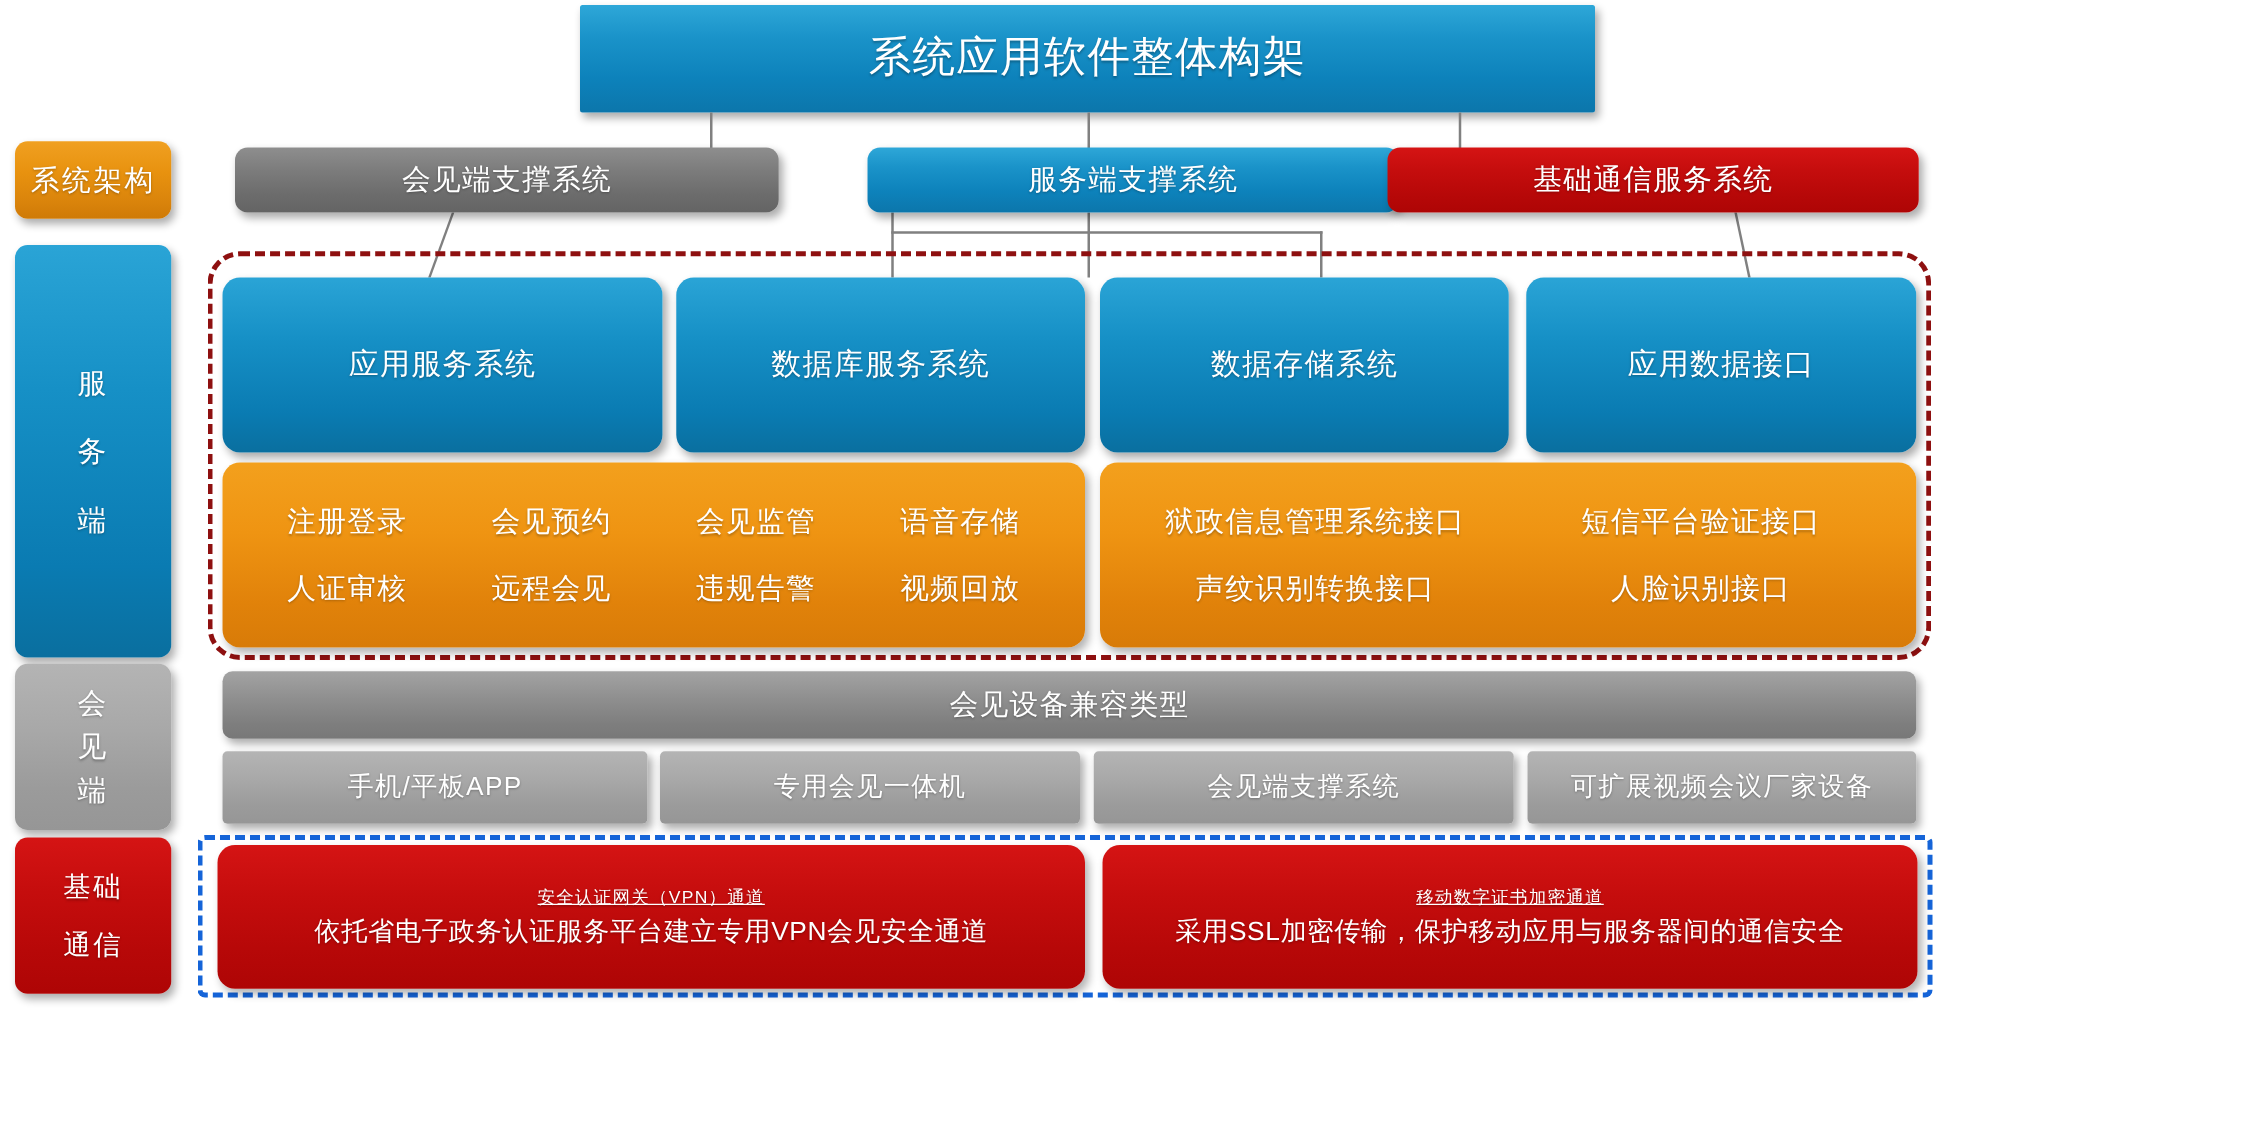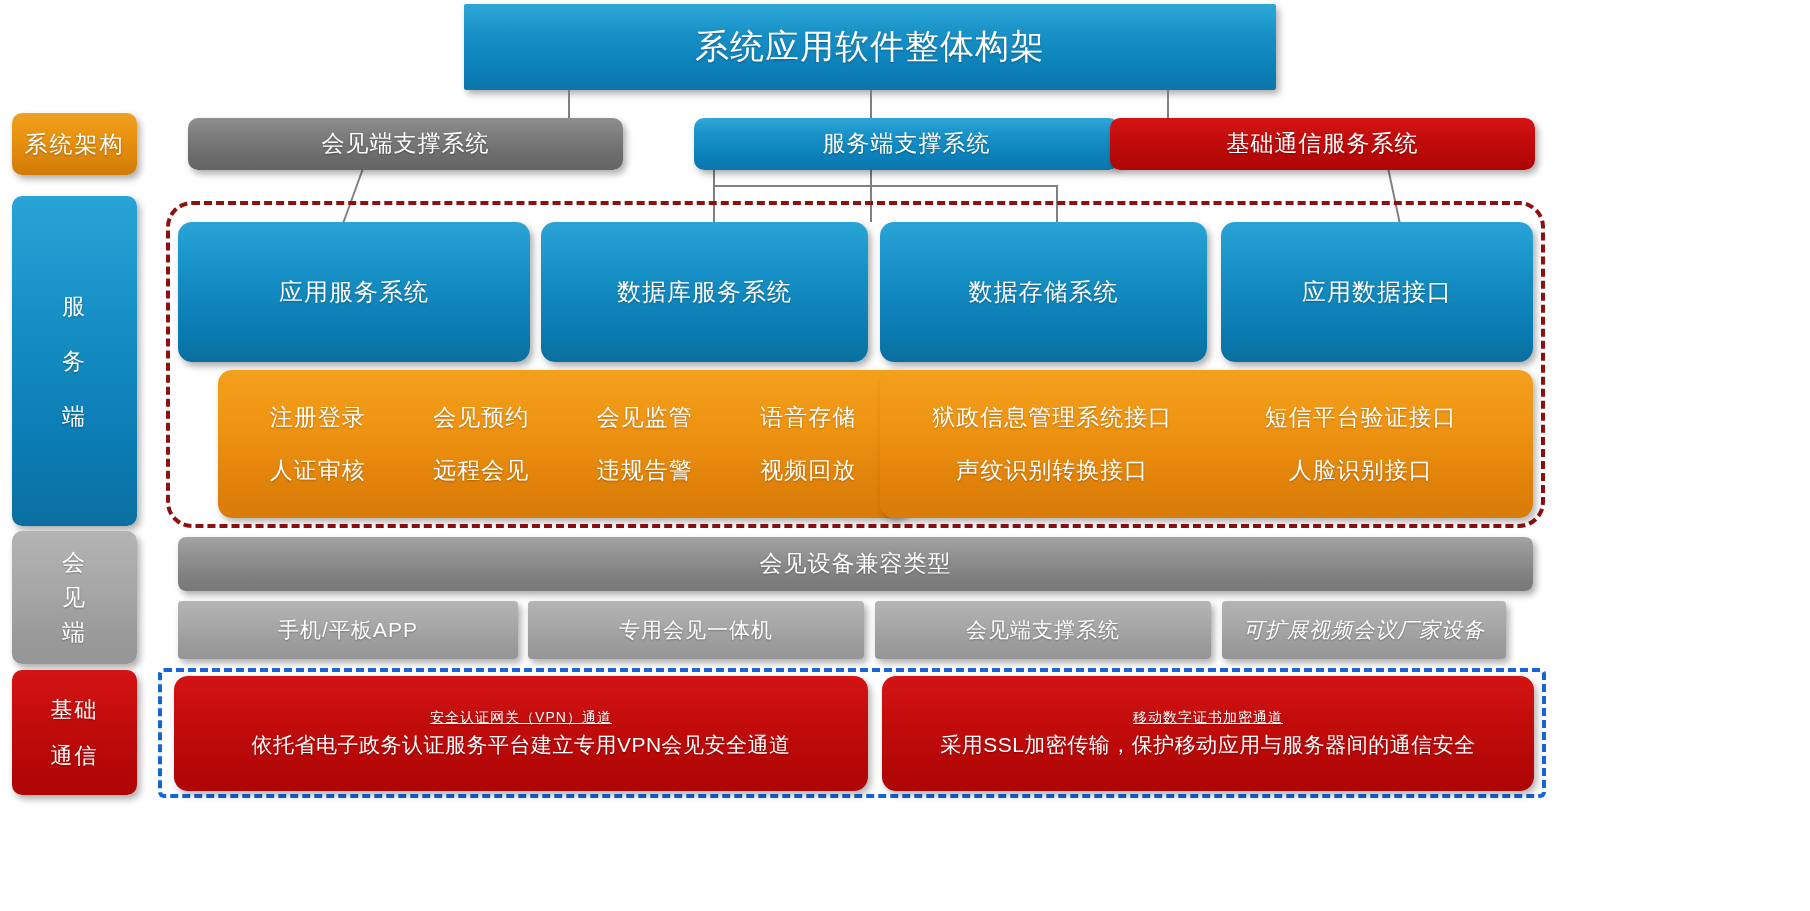--- a/index.html
+++ b/index.html
@@ -106,38 +106,38 @@
   .svc-3 { left: 1221px; width: 312px; }
 
   
   .feat-panel {
     position: absolute; top: 370px; height: 148px;
     border-radius: 14px; color: #fff;
     box-shadow: 3px 4px 7px rgba(0,0,0,0.3);
     display: flex; flex-direction: column; justify-content: center;
     padding: 6px 18px;
   }
-  #feat-left  { left: 178px; width: 690px; margin-left: 40px; }
+  #feat-left  { left: 178px; width: 690px; }
   #feat-right { left: 880px; width: 653px; }
   .feat-row { display: flex; width: 100%; }
   .feat-cell {
     flex: 1; text-align: center; font-size: 23px; padding: 11px 0;
     text-shadow: 0 1px 2px rgba(0,0,0,0.28); letter-spacing: 1px;
   }
 
   
   #compat-bar {
     left: 178px; top: 537px; width: 1355px; height: 54px;
     font-size: 23px; border-radius: 8px;
   }
   .dev-box { top: 601px; height: 58px; font-size: 21px; border-radius: 4px; }
   .dev-0 { left: 178px; width: 340px; }
   .dev-1 { left: 528px; width: 336px; }
   .dev-2 { left: 875px; width: 336px; }
-  .dev-3 { left: 1222px; width: 284px; font-style: italic; }
+  .dev-3 { left: 1222px; width: 311px; }
 
   
   .comm-box {
     position: absolute; top: 676px; height: 115px;
     border-radius: 14px; color: #fff;
     display: flex; flex-direction: column; align-items: center; justify-content: center;
     box-shadow: 3px 4px 7px rgba(0,0,0,0.3); text-align: center;
     padding: 0 10px;
   }
   #comm-0 { left: 174px; width: 694px; }

